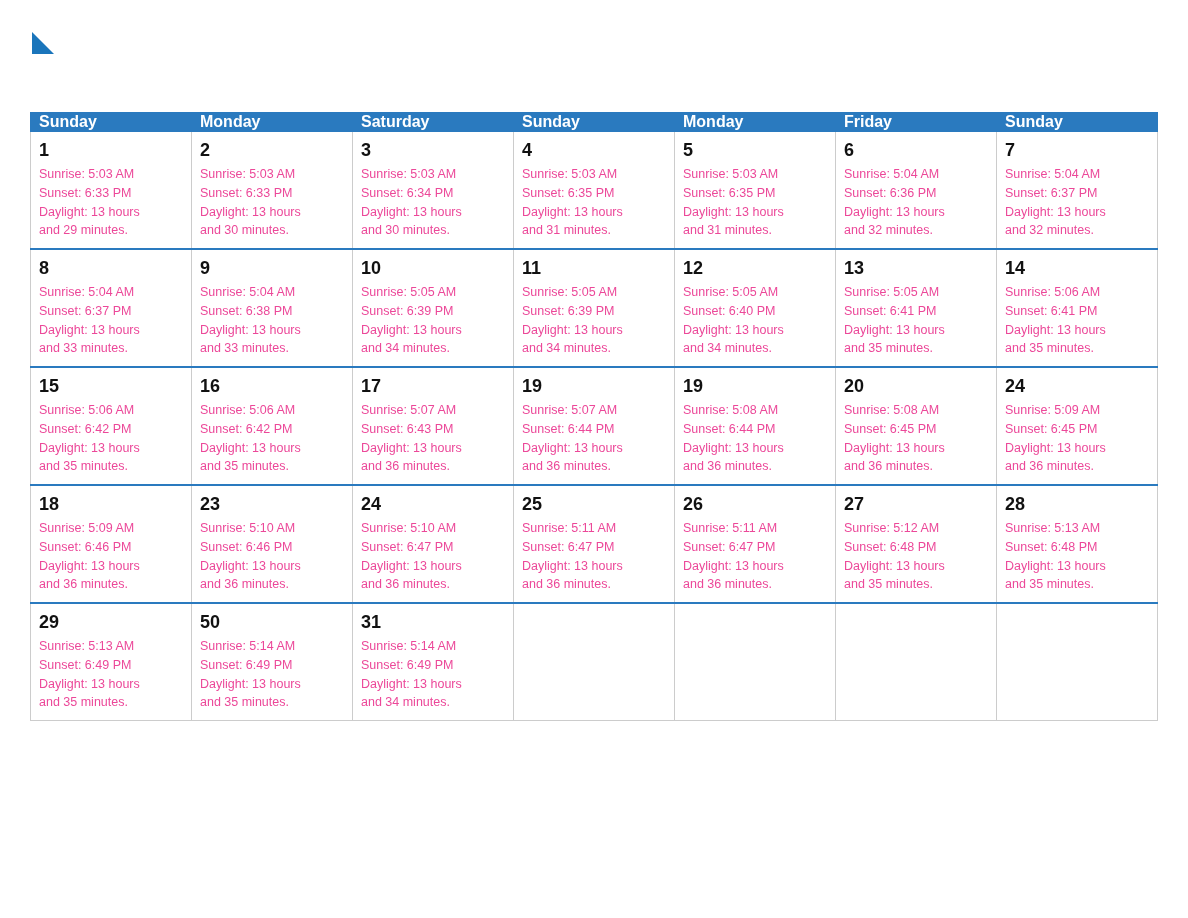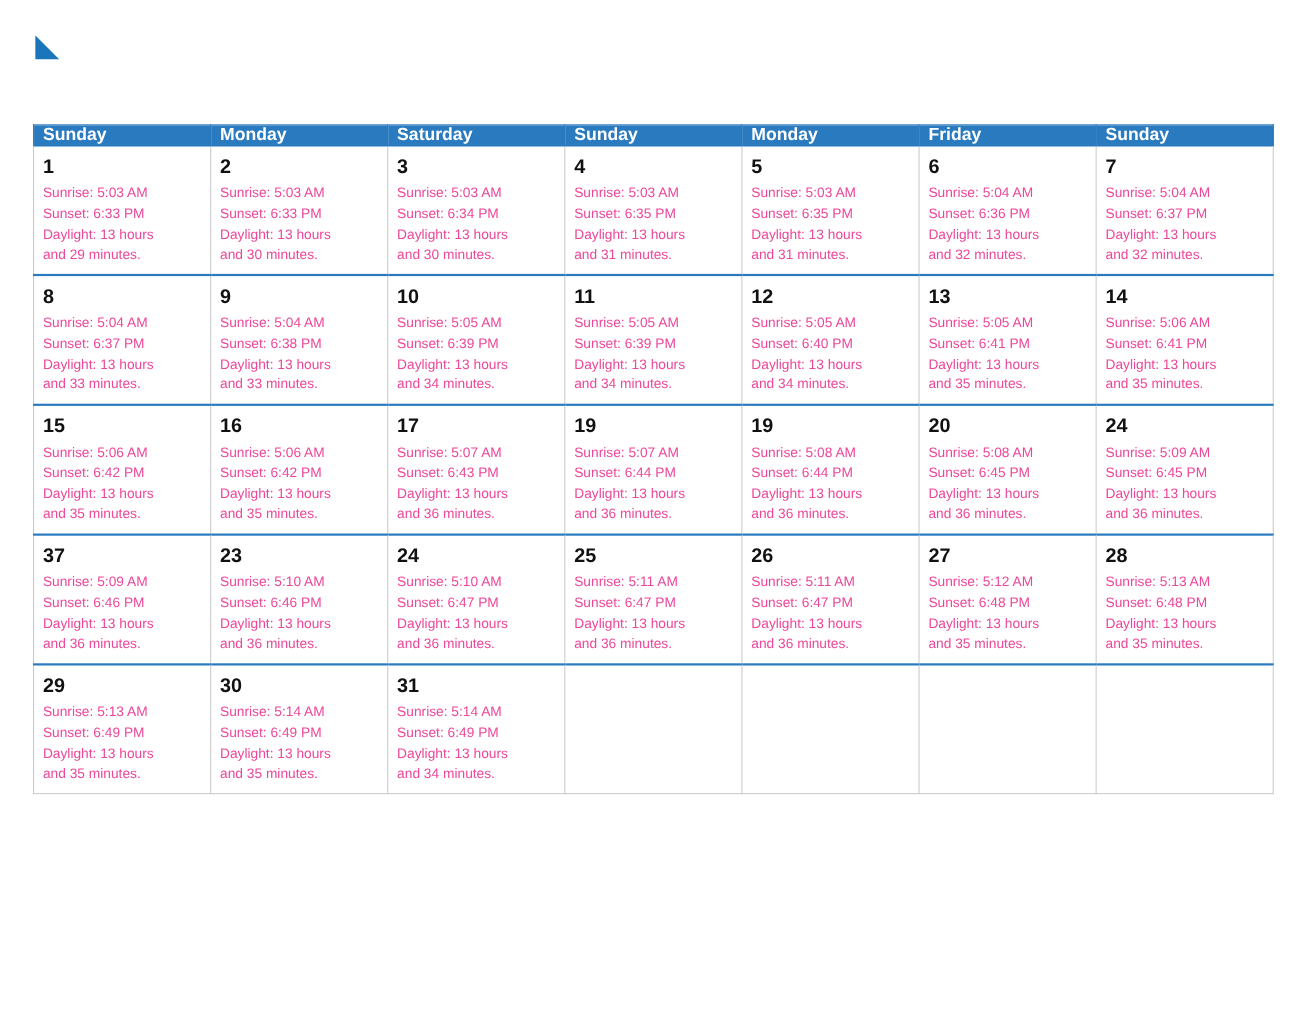--- a/index.html
+++ b/index.html
@@ -158,39 +158,39 @@
         <td><span class="day-num">19</span>
 <span class="day-info">Sunrise: 5:07 AM<br>Sunset: 6:44 PM<br>Daylight: 13 hours<br>and 36 minutes.</span></td>
         <td><span class="day-num">19</span>
 <span class="day-info">Sunrise: 5:08 AM<br>Sunset: 6:44 PM<br>Daylight: 13 hours<br>and 36 minutes.</span></td>
         <td><span class="day-num">20</span>
 <span class="day-info">Sunrise: 5:08 AM<br>Sunset: 6:45 PM<br>Daylight: 13 hours<br>and 36 minutes.</span></td>
         <td><span class="day-num">24</span>
 <span class="day-info">Sunrise: 5:09 AM<br>Sunset: 6:45 PM<br>Daylight: 13 hours<br>and 36 minutes.</span></td>
       </tr>
       <tr>
-        <td><span class="day-num">37</span>
+        <td><span class="day-num">18</span>
 <span class="day-info">Sunrise: 5:09 AM<br>Sunset: 6:46 PM<br>Daylight: 13 hours<br>and 36 minutes.</span></td>
         <td><span class="day-num">23</span>
 <span class="day-info">Sunrise: 5:10 AM<br>Sunset: 6:46 PM<br>Daylight: 13 hours<br>and 36 minutes.</span></td>
         <td><span class="day-num">24</span>
 <span class="day-info">Sunrise: 5:10 AM<br>Sunset: 6:47 PM<br>Daylight: 13 hours<br>and 36 minutes.</span></td>
         <td><span class="day-num">25</span>
 <span class="day-info">Sunrise: 5:11 AM<br>Sunset: 6:47 PM<br>Daylight: 13 hours<br>and 36 minutes.</span></td>
         <td><span class="day-num">26</span>
 <span class="day-info">Sunrise: 5:11 AM<br>Sunset: 6:47 PM<br>Daylight: 13 hours<br>and 36 minutes.</span></td>
         <td><span class="day-num">27</span>
 <span class="day-info">Sunrise: 5:12 AM<br>Sunset: 6:48 PM<br>Daylight: 13 hours<br>and 35 minutes.</span></td>
         <td><span class="day-num">28</span>
 <span class="day-info">Sunrise: 5:13 AM<br>Sunset: 6:48 PM<br>Daylight: 13 hours<br>and 35 minutes.</span></td>
       </tr>
       <tr>
         <td><span class="day-num">29</span>
 <span class="day-info">Sunrise: 5:13 AM<br>Sunset: 6:49 PM<br>Daylight: 13 hours<br>and 35 minutes.</span></td>
-        <td><span class="day-num">30</span>
+        <td><span class="day-num">50</span>
 <span class="day-info">Sunrise: 5:14 AM<br>Sunset: 6:49 PM<br>Daylight: 13 hours<br>and 35 minutes.</span></td>
         <td><span class="day-num">31</span>
 <span class="day-info">Sunrise: 5:14 AM<br>Sunset: 6:49 PM<br>Daylight: 13 hours<br>and 34 minutes.</span></td>
         <td class="empty"></td>
         <td class="empty"></td>
         <td class="empty"></td>
         <td class="empty"></td>
       </tr>
     </tbody>
 </table>

